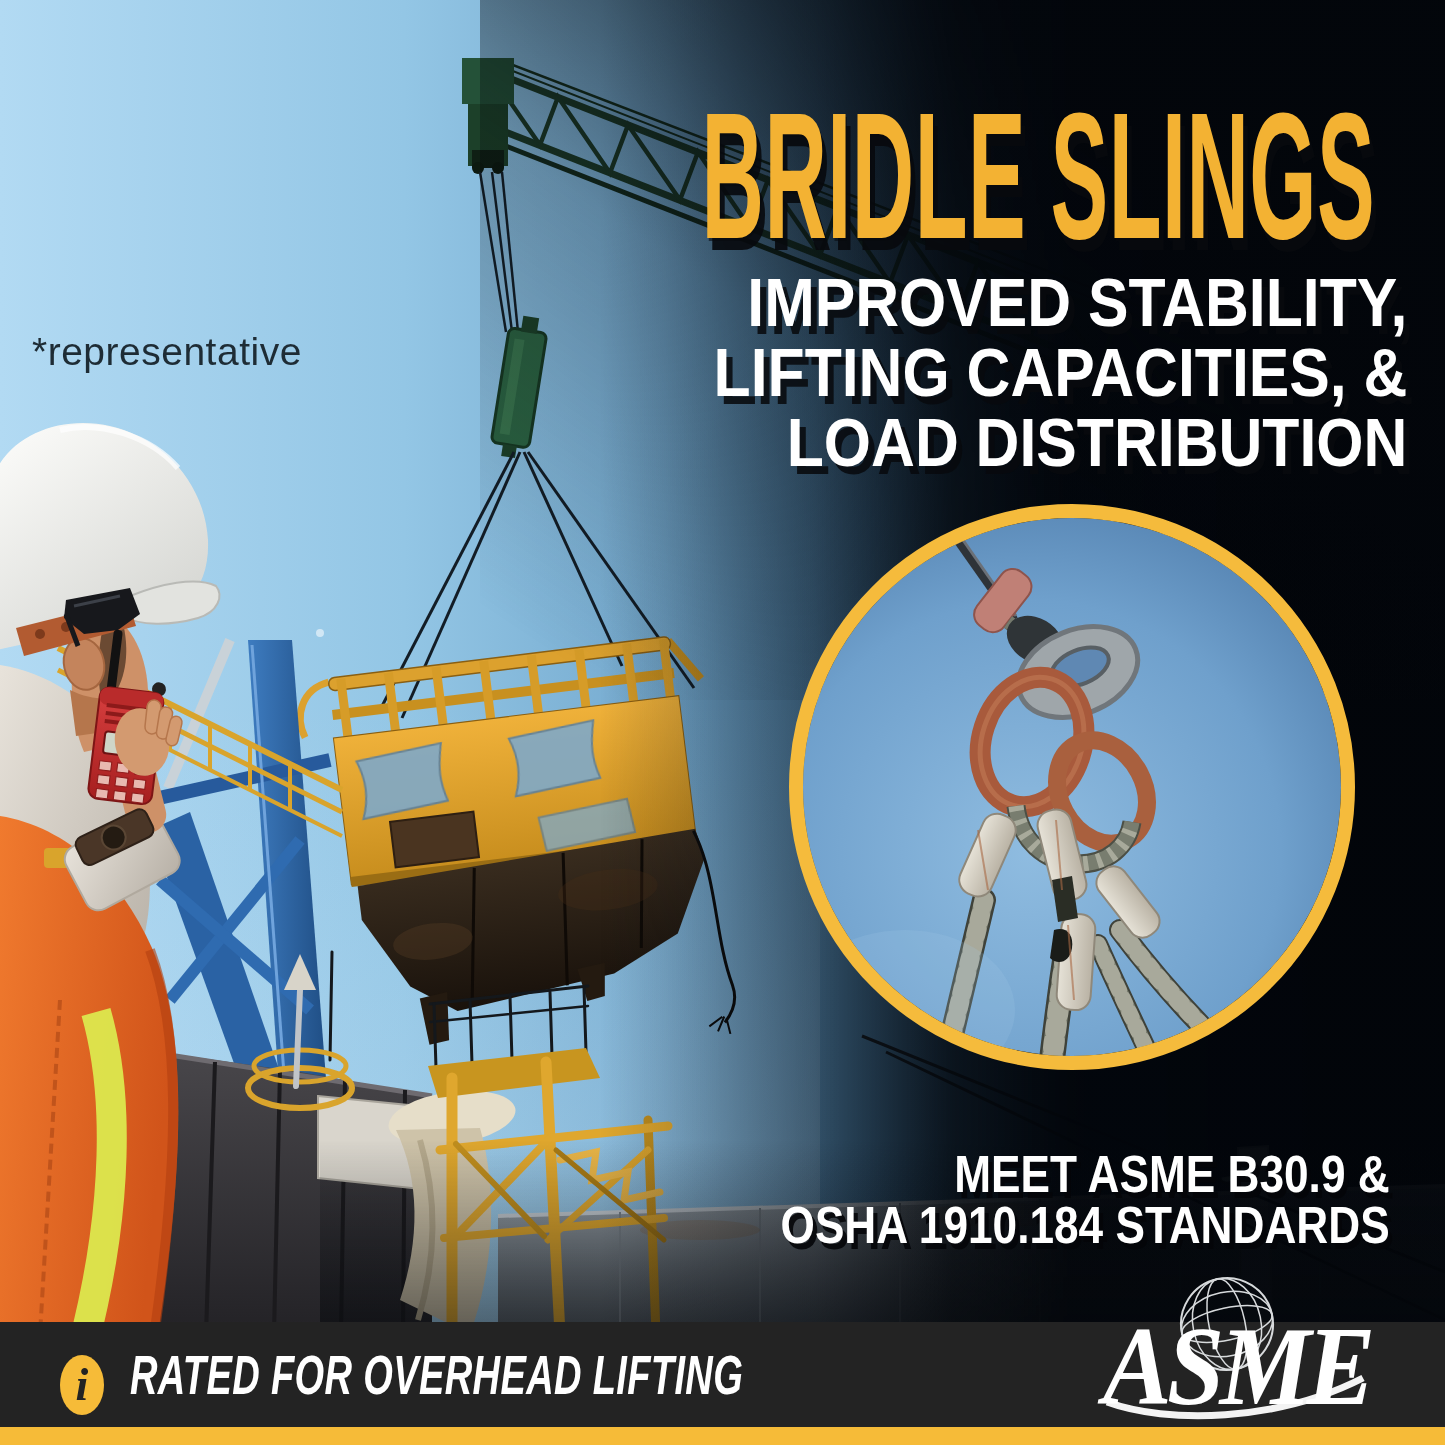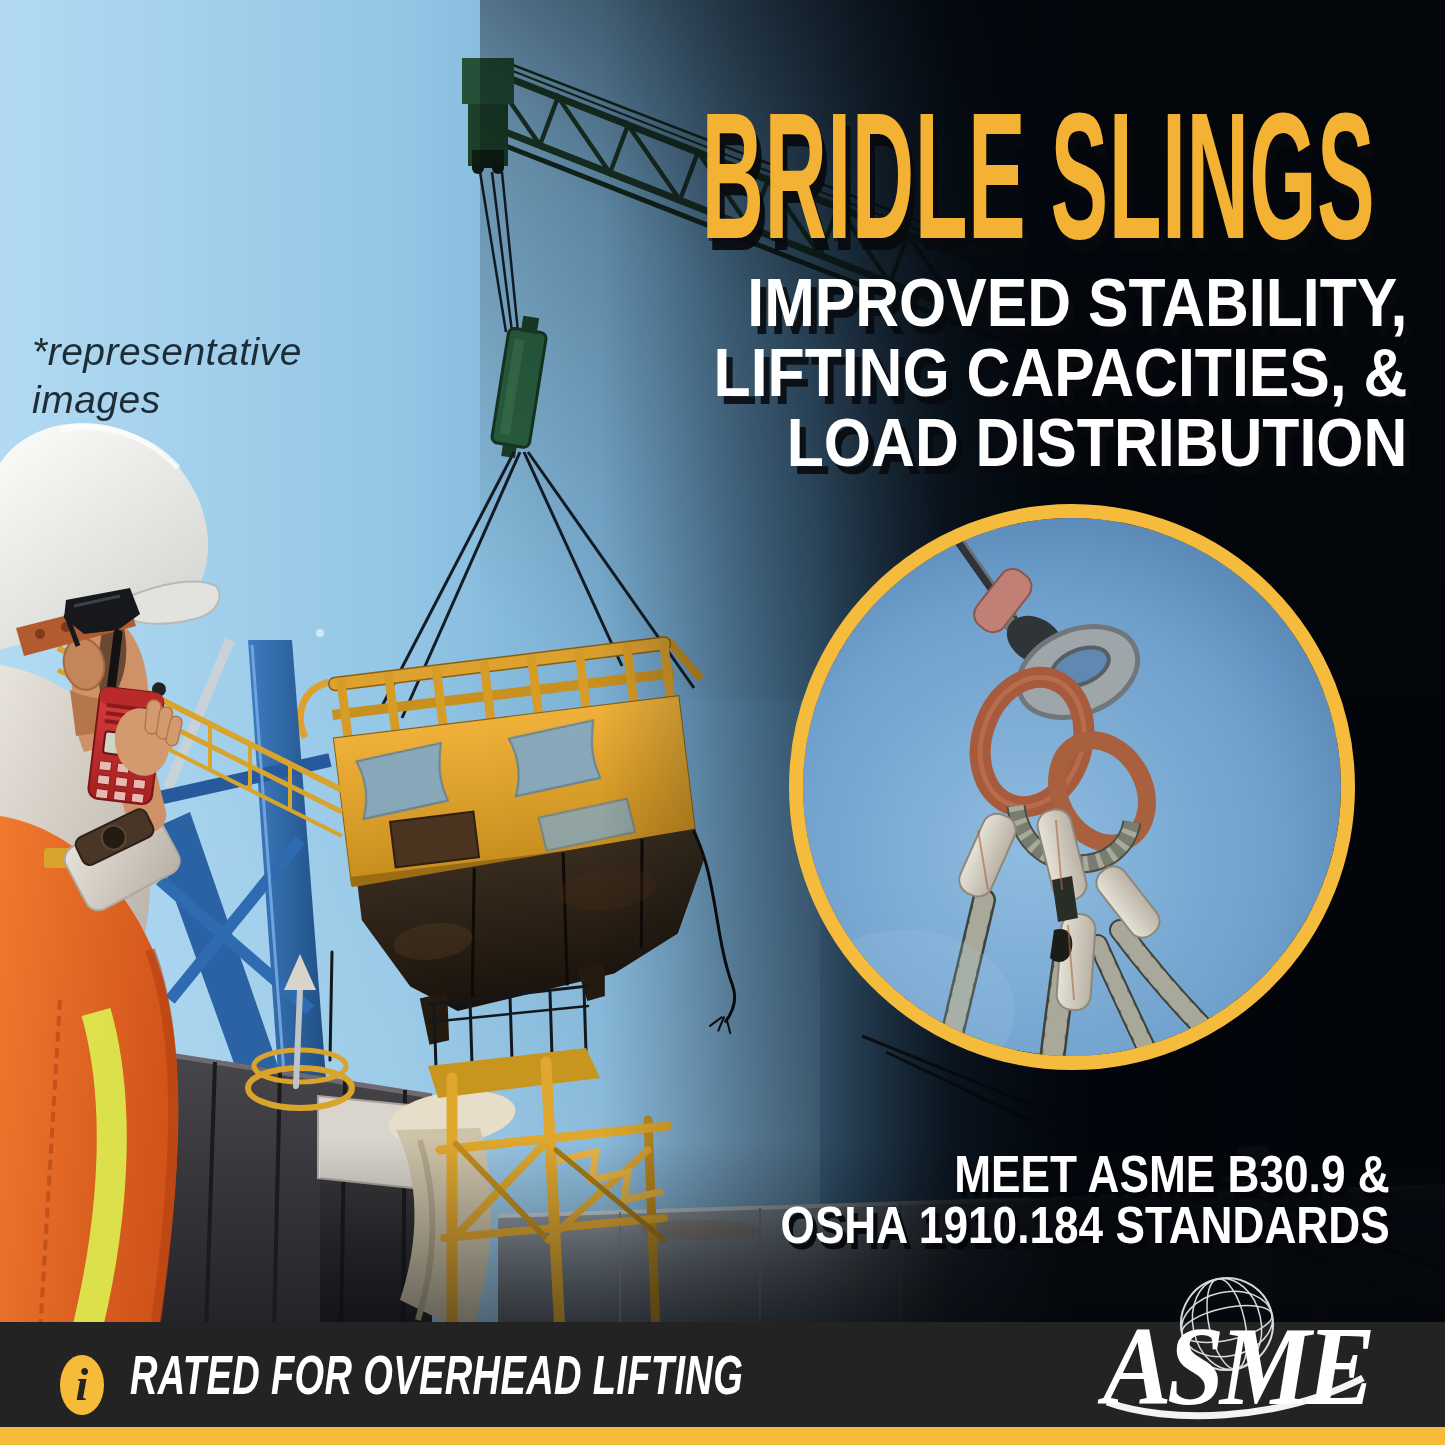--- a/index.html
+++ b/index.html
@@ -4,21 +4,21 @@
 <style>
   html,body{margin:0;padding:0;background:#000;}
   .canvas{
     position:relative;width:1445px;height:1445px;overflow:hidden;
     font-family:"Liberation Sans",sans-serif;background:#04080E;
   }
   .scene{position:absolute;left:0;top:0;width:1445px;height:1445px;display:block;}
 
   .rep-note{
     position:absolute;left:32px;top:328px;
-    font-size:39px;line-height:48px;font-style:italic;
+    font-size:39px;line-height:48px;
     color:#1E2C35;letter-spacing:0.5px;
   }
 
   .title{
     position:absolute;right:70px;top:86px;margin:0;
     font-size:180px;line-height:180px;font-weight:700;
     color:#F3B233;white-space:nowrap;
     transform:scaleX(0.48);transform-origin:top right;
     letter-spacing:1px;
     text-shadow:10px 12px 0 rgba(8,10,14,0.92), 3px 3px 0 rgba(8,10,14,0.55);
@@ -466,21 +466,20 @@
           <line x1="1068" y1="925" x2="1074" y2="1000" stroke="#A96A45" stroke-width="2" opacity="0.6"></line>
         </g>
         <ellipse cx="905" cy="1010" rx="110" ry="80" fill="#A8CBE8" opacity="0.18"></ellipse>
       </g>
       <circle cx="1072" cy="787" r="276" fill="none" stroke="#F5BB3C" stroke-width="14"></circle>
     </g>
   </svg>
 
   <div class="rep-note">
     <div>*representative</div>
-    <div>images</div>
   </div>
 
   <h1 class="title">BRIDLE SLINGS</h1>
 
   <div class="subtitle">
     <div>IMPROVED STABILITY,</div>
     <div>LIFTING CAPACITIES, &amp;</div>
     <div>LOAD DISTRIBUTION</div>
   </div>
 

